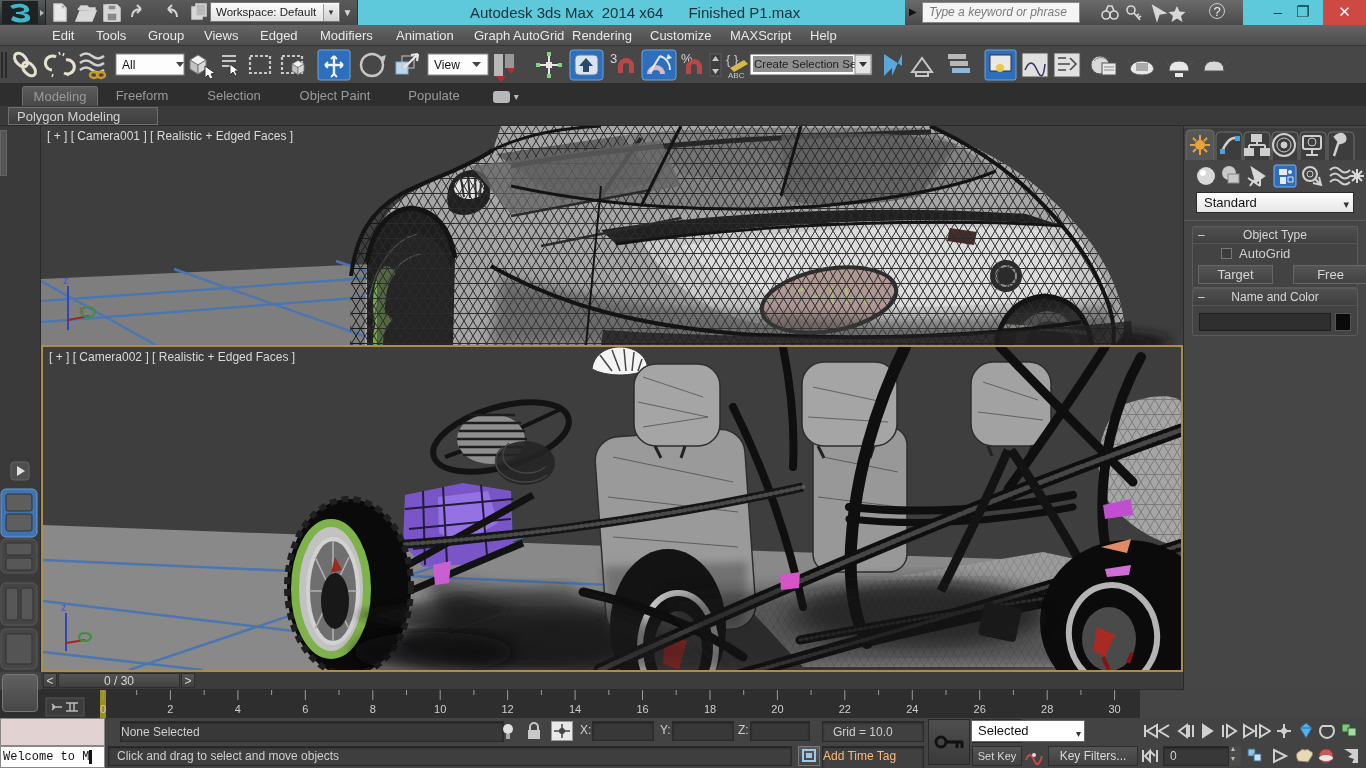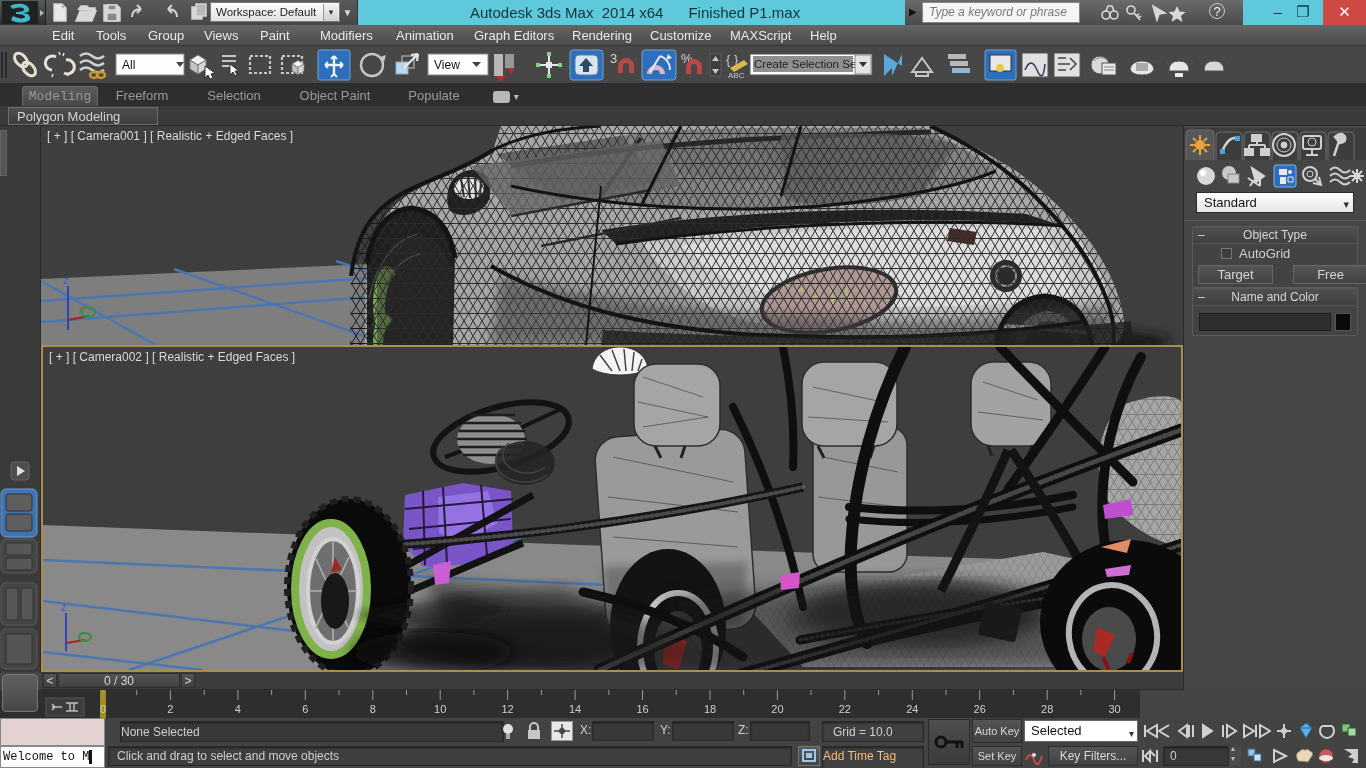--- a/index.html
+++ b/index.html
@@ -100,24 +100,24 @@
     </div>
   <div class="abs winbtn" style="left:1258px;width:40px;background:#5ec9da">–</div>
   <div class="abs winbtn" style="left:1283px;width:40px;background:#5ec9da">❐</div>
   <div class="abs winbtn" style="left:1323px;width:43px;background:#cf4944;color:#fff">✕</div>
 
   <div class="abs" id="menubar">
     <span style="left:52px">Edit</span>
       <span style="left:96px">Tools</span>
       <span style="left:148px">Group</span>
     <span style="left:204px">Views</span>
-      <span style="left:260px">Paint</span>
+      <span style="left:260px">Edged</span>
       <span style="left:320px">Modifiers</span>
     <span style="left:396px">Animation</span>
-      <span style="left:474px">Graph Editors</span>
+      <span style="left:474px">Graph AutoGrid</span>
       <span style="left:572px">Rendering</span>
     <span style="left:650px">Customize</span>
       <span style="left:730px">MAXScript</span>
       <span style="left:810px">Help</span>
   </div>
 
   <div class="abs" id="toolbar">
   <svg width="1366" height="38" viewBox="0 0 1366 38" style="position:absolute;left:0;top:0">
     <path d="M2,6 v26 M6,6 v26" stroke="#2a2a2a" stroke-width="2"></path>
     <g stroke="#e6e0ce" stroke-width="3" fill="none">
@@ -234,21 +234,21 @@
           <path d="M4,18 q0,-10 10,-10 q10,0 10,10 l-20,0 z M24,12 l5,-4 M4,12 l-3,-4" fill="#e8e8e8" stroke="#555"></path>
           <rect x="10" y="20" width="8" height="4" fill="#e8e8e8"></rect>
         </g>
     <g transform="translate(1200,7)">
           <path d="M4,18 q0,-10 10,-10 q10,0 10,10 l-20,0 z M24,12 l5,-4" fill="#d8d8d8" stroke="#555"></path>
         </g>
   </svg>
   </div>
 
   <div class="abs" id="ribbontabs">
-    <div class="rtab" id="rtab-sel" style="left:22px;width:76px;font-family:Liberation Mono, monospace;">Modeling</div>
+    <div class="rtab" id="rtab-sel" style="left:22px;width:76px;">Modeling</div>
     <div class="rtab" style="left:110px;width:64px">Freeform</div>
     <div class="rtab" style="left:196px;width:76px">Selection</div>
     <div class="rtab" style="left:292px;width:86px">Object Paint</div>
     <div class="rtab" style="left:402px;width:64px">Populate</div>
     <div class="rtab" style="left:486px;width:40px"><span style="display:inline-block;width:17px;height:12px;background:#b8b8b8;border-radius:3px;vertical-align:middle"></span> <span style="color:#bbb;font-size:10px">▾</span></div>
   </div>
   <div class="abs" id="polymod">
       <div id="polymodbox">Polygon Modeling</div>
     </div>
 
@@ -695,21 +695,21 @@
       <svg width="40" height="44">
           <g transform="translate(20,22)" stroke="#111" stroke-width="3" fill="none">
             <circle cx="-8" cy="0" r="5"></circle>
             <line x1="-3" y1="0" x2="14" y2="0"></line>
             <line x1="8" y1="0" x2="8" y2="6"></line>
             <line x1="13" y1="0" x2="13" y2="6"></line>
           </g>
         </svg>
     </div>
     <div class="sbtn" style="left:972px;top:1px;width:50px;height:24px;line-height:23px;font-size:11px">Auto Key</div>
-    <div style="position:absolute;left:1024px;top:2px;width:114px;height:22px;background:#fff;border:1px solid #666;font-size:13px;color:#111;line-height:20px;padding-left:6px">Selected<span style="position:absolute;right:3px;top:3px;font-size:10px;color:#333">▾</span></div>
+    <div style="position:absolute;left:971px;top:2px;width:114px;height:22px;background:#fff;border:1px solid #666;font-size:13px;color:#111;line-height:20px;padding-left:6px">Selected<span style="position:absolute;right:3px;top:3px;font-size:10px;color:#333">▾</span></div>
     <svg width="130" height="27" viewBox="0 0 130 27" style="position:absolute;left:1141px;top:0">
       <g stroke="#d0d0d0" stroke-width="2" fill="#d0d0d0">
         <path d="M4,7 v12 M16,7 l-10,6 10,6 z M28,7 l-10,6 10,6" fill="none"></path>
         <path d="M38,13 l8,-6 v12 z M48,7 v12 M52,7 v12" fill="none"></path>
         <path d="M62,7 l9,6 -9,6 z"></path>
         <path d="M82,7 v12 M86,7 l9,6 -9,6 z" fill="none"></path>
         <path d="M103,7 l10,6 -10,6 z M115,7 v12 M119,7 l10,6 -10,6 z" fill="none"></path>
       </g>
     </svg>
     <svg width="92" height="27" viewBox="0 0 92 27" style="position:absolute;left:1274px;top:0">

